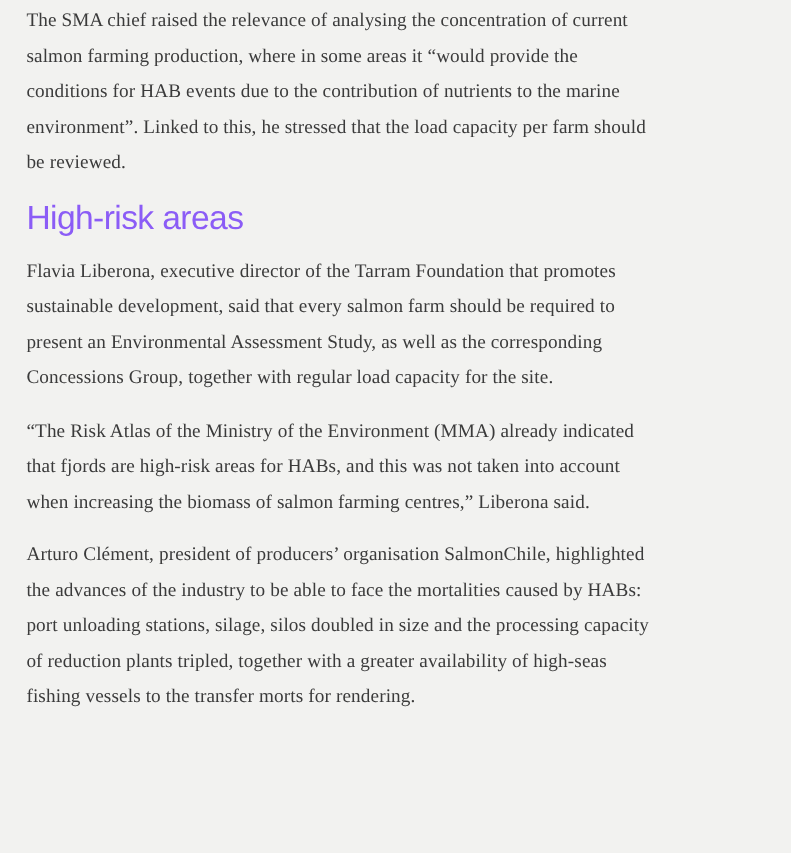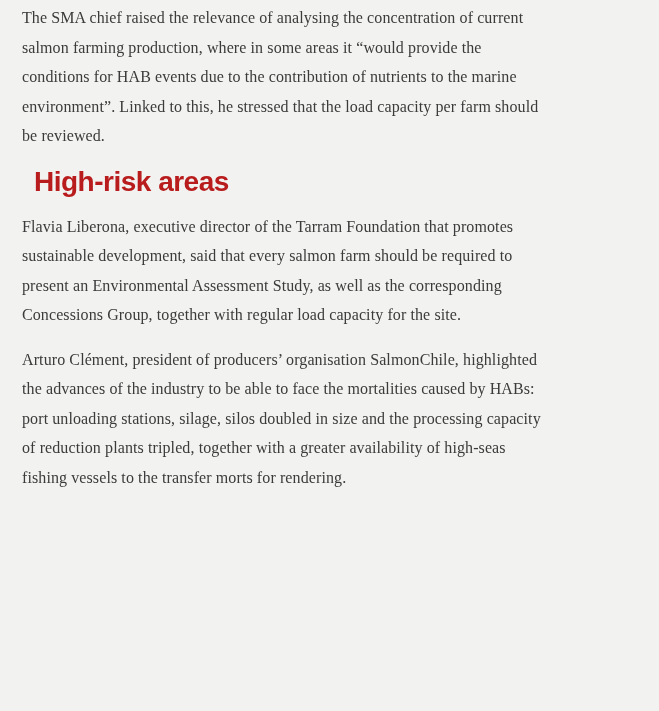--- a/index.html
+++ b/index.html
@@ -21,46 +21,49 @@
   }
   .article p {
     margin: 0 0 15px 0;
     font-size: 16px;
     line-height: 29.5px;
     color: #3b3b3b;
     white-space: pre-line;
     letter-spacing: 0.1px;
   }
   .article h2 {
-    margin: 12px 0 14px 12px;
+    margin: 12px 0 14px 0;
     font-family: "Liberation Sans", "DejaVu Sans", sans-serif;
-    font-weight: 700;
+    font-weight: 400;
     font-size: 28px;
     line-height: 32px;
-    color: #b91c1c;
+    color: #8b5cf6;
     letter-spacing: -0.5px;
   }
 </style>
 </head>
 <body>
 
 <div class="article">
   <p>The SMA chief raised the relevance of analysing the concentration of current
 salmon farming production, where in some areas it “would provide the
 conditions for HAB events due to the contribution of nutrients to the marine
 environment”. Linked to this, he stressed that the load capacity per farm should
 be reviewed.</p>
 
   <h2>High-risk areas</h2>
 
   <p>Flavia Liberona, executive director of the Tarram Foundation that promotes
 sustainable development, said that every salmon farm should be required to
 present an Environmental Assessment Study, as well as the corresponding
 Concessions Group, together with regular load capacity for the site.</p>
 
+  <p>“The Risk Atlas of the Ministry of the Environment (MMA) already indicated
+that fjords are high-risk areas for HABs, and this was not taken into account
+when increasing the biomass of salmon farming centres,” Liberona said.</p>
 
   <p>Arturo Clément, president of producers’ organisation SalmonChile,  highlighted
 the advances of the industry to be able to face the mortalities caused by HABs:
 port unloading stations, silage, silos doubled in size and the processing capacity
 of reduction plants tripled, together with a greater availability of high-seas
 fishing vessels to the transfer morts for rendering.</p>
 
 </div>
 
 </body></html>

